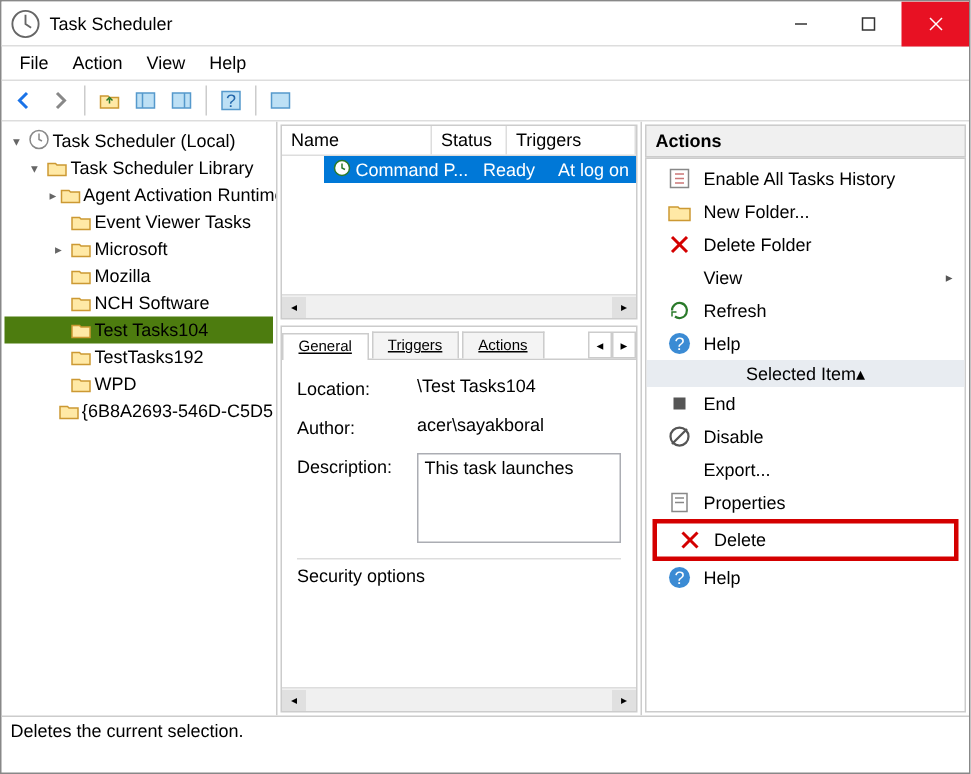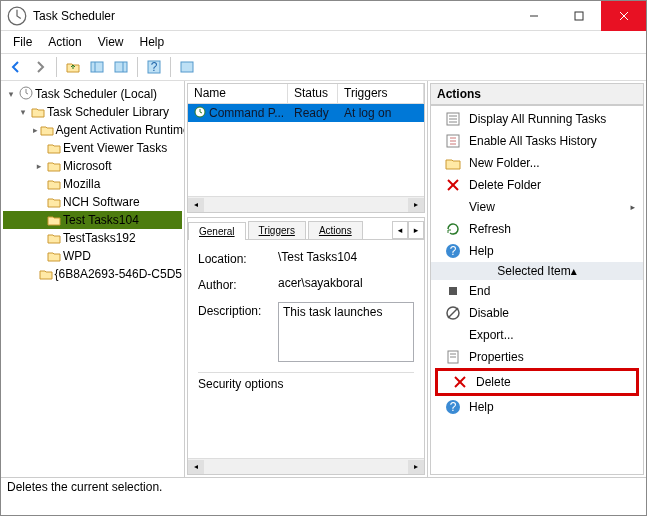--- a/index.html
+++ b/index.html
@@ -34,21 +34,21 @@
 .indent1 { padding-left:14px;} .indent2 { padding-left:30px;}
 
 
 .center { flex:1; display:flex; flex-direction:column; border-right:1px solid #ccc; min-width:0;}
 .tasklist { height:130px; border:1px solid #ccc; margin:2px; display:flex; flex-direction:column; overflow:hidden;}
 .tasklist-head { display:flex; background:#fff; border-bottom:1px solid #ddd; height:20px;}
 .tasklist-head div { padding:2px 6px; border-right:1px solid #ddd; font-size:12px;}
 .col-name{width:100px;} .col-status{width:50px;} .col-trig{flex:1;}
 .tasklist-body { flex:1; overflow:hidden;}
 .task-row { display:flex; height:18px; align-items:center;}
-.task-row.sel { background:#0078d7; color:#0f172a;}
+.task-row.sel { background:#0078d7; color:#ffffff;margin-left:28px;}
 .task-row div { padding:1px 6px; overflow:hidden; white-space:nowrap;}
 .scrollbar-h { height:16px; background:#f0f0f0; border-top:1px solid #ddd; display:flex; align-items:center;}
 .sb-btn{width:16px;height:14px;background:#e0e0e0;display:flex;align-items:center;justify-content:center;font-size:8px;}
 .sb-track{flex:1;height:14px;}
 
 .details { flex:1; border:1px solid #ccc; margin:2px; display:flex; flex-direction:column; overflow:hidden;}
 .tabs { display:flex; height:22px; border-bottom:1px solid #ccc; align-items:flex-end;}
 .tab { padding:3px 10px; border:1px solid #ccc; border-bottom:none; margin-right:2px; background:#f4f4f4; cursor:pointer; font-size:10px;text-decoration:underline;}
 .tab.active { background:#fff; position:relative; top:1px;}
 .tabs .nav { margin-left:auto; display:flex;}
@@ -301,31 +301,20 @@
   </div>
 
   <div class="actions">
     <div class="actions-head">Actions</div>
     <div class="actions-body">
 
       <div class="action-item">
         <span class="aicon">
             <svg viewBox="0 0 16 16">
               <rect x="2" y="2" width="12" height="12" fill="#fff" stroke="#888"></rect>
-              <line x1="4" y1="5" x2="12" y2="5" stroke="#888"></line>
-              <line x1="4" y1="8" x2="12" y2="8" stroke="#888"></line>
-              <line x1="4" y1="11" x2="12" y2="11" stroke="#888"></line>
-            </svg>
-          </span>
-        <span>Display All Running Tasks</span>
-      </div>
-      <div class="action-item">
-        <span class="aicon">
-            <svg viewBox="0 0 16 16">
-              <rect x="2" y="2" width="12" height="12" fill="#fff" stroke="#888"></rect>
               <path d="M5 5h6M5 8h6M5 11h6" stroke="#c77"></path>
             </svg>
           </span>
         <span>Enable All Tasks History</span>
       </div>
       <div class="action-item">
         <span class="aicon">
             <svg viewBox="0 0 16 14">
               <path d="M1 4h6l1 1h7v8H1z" fill="#ffe9a6" stroke="#cc9933"></path>
             </svg>

